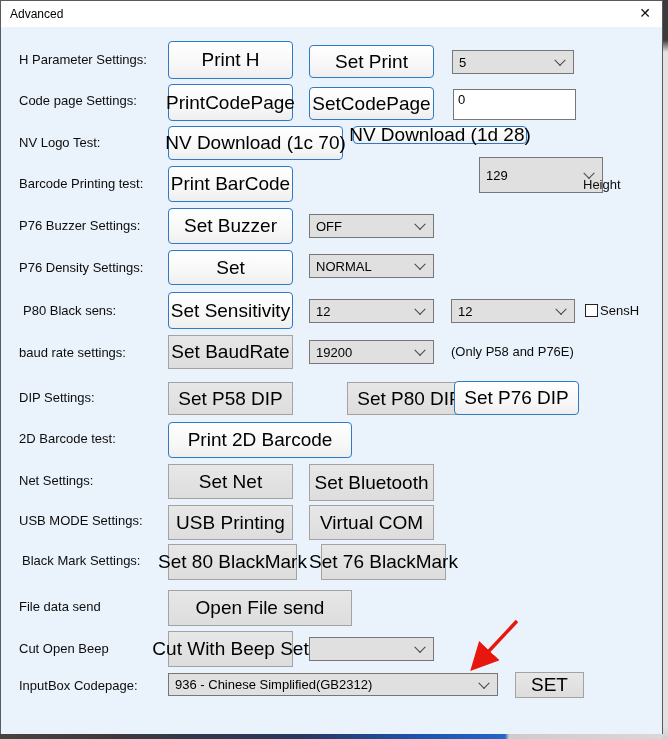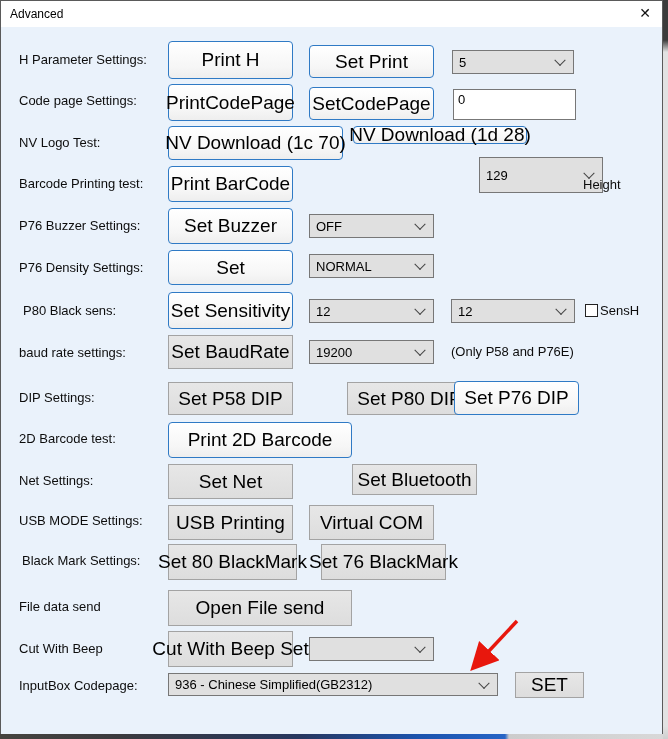--- a/index.html
+++ b/index.html
@@ -108,34 +108,34 @@
       <span class="lbl" style="left:18px;top:362px;text-align:center;">DIP Settings:</span>
       <div class="btn gray" style="left:167px;top:355px;width:125px;height:33px;">Set P58 DIP</div>
       <div class="btn gray" style="left:308px;top:355px;width:125px;height:33px;margin-left:38px;">Set P80 DIP</div>
       <div class="btn blue" style="left:453px;top:354px;width:125px;height:34px;">Set P76 DIP</div>
 
       <span class="lbl" style="left:18px;top:403px;">2D Barcode test:</span>
       <div class="btn blue" style="left:167px;top:395px;width:184px;height:36px;">Print 2D Barcode</div>
 
       <span class="lbl" style="left:18px;top:445px;">Net Settings:</span>
       <div class="btn gray" style="left:167px;top:437px;width:125px;height:35px;">Set Net</div>
-      <div class="btn gray" style="left:308px;top:437px;width:125px;height:31px;margin-left:43px;">Set Bluetooth</div>
+      <div class="btn gray" style="left:308px;top:437px;width:125px;height:37px;">Set Bluetooth</div>
 
       <span class="lbl" style="left:18px;top:485px;">USB MODE Settings:</span>
       <div class="btn gray" style="left:167px;top:478px;width:125px;height:35px;">USB Printing</div>
       <div class="btn gray" style="left:308px;top:478px;width:125px;height:35px;">Virtual COM</div>
 
       <span class="lbl" style="left:21px;top:525px;">Black Mark Settings:</span>
       <div class="btn gray" style="left:167px;top:517px;width:129px;height:36px;">Set 80 BlackMark</div>
       <div class="btn gray" style="left:320px;top:517px;width:125px;height:36px;">Set 76 BlackMark</div>
 
       <span class="lbl" style="left:18px;top:571px;">File data send</span>
       <div class="btn gray" style="left:167px;top:563px;width:184px;height:36px;">Open File send</div>
 
-      <span class="lbl" style="left:18px;top:613px;">Cut With Beep</span>
+      <span class="lbl" style="left:18px;top:613px;">Cut Open Beep</span>
       <div class="btn gray" style="left:167px;top:604px;width:125px;height:36px;">Cut With Beep Set</div>
       <div class="sel" style="left:308px;top:610px;width:125px;height:24px;">
         <span></span>
         <span class="chev"></span>
       </div>
 
       <span class="lbl" style="left:18px;top:650px;">InputBox Codepage:</span>
       <div class="sel" style="left:167px;top:646px;width:330px;height:23px;">
         <span>936 - Chinese Simplified(GB2312)</span>
         <span class="chev"></span>

